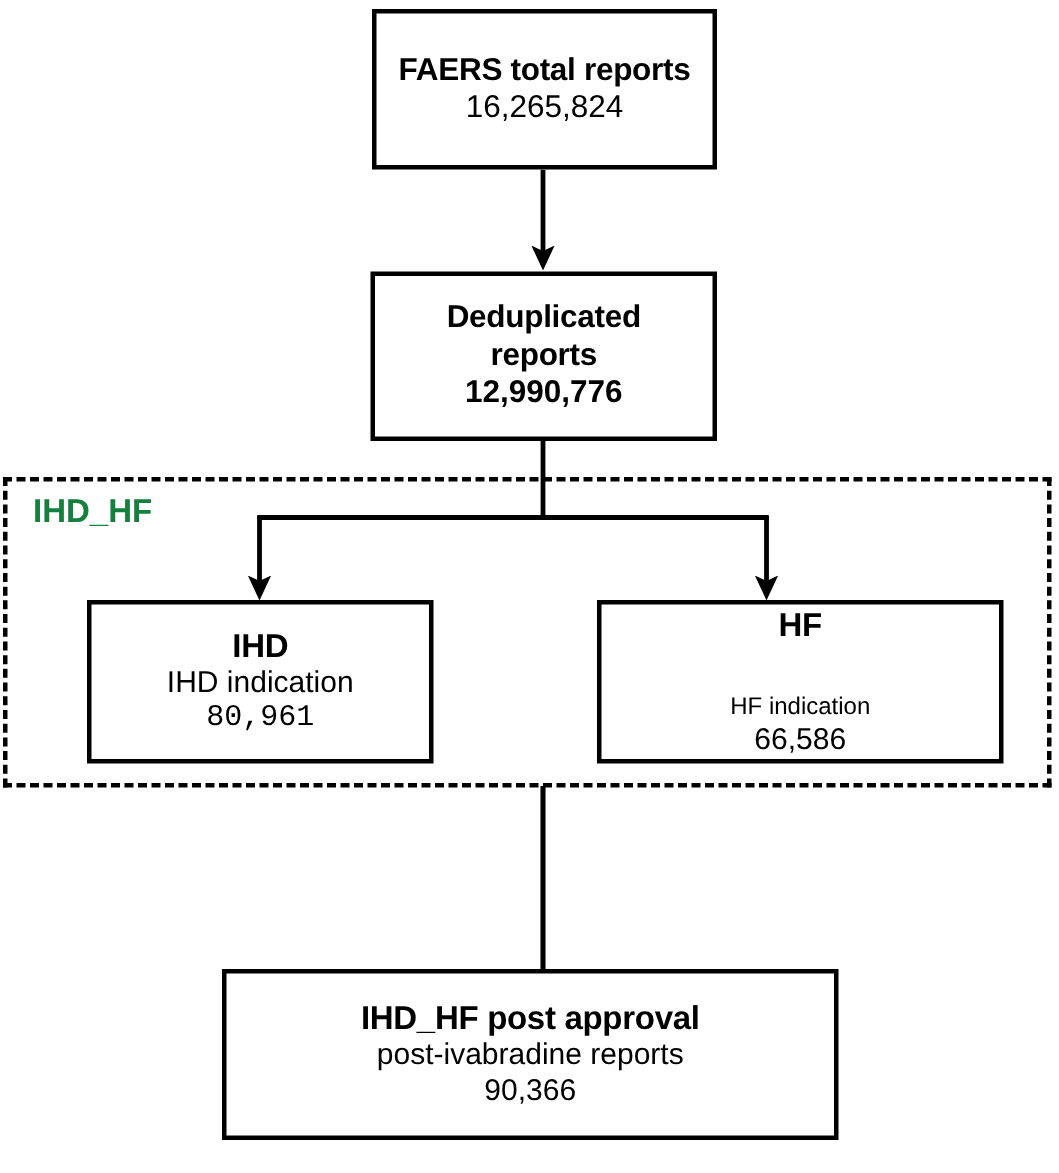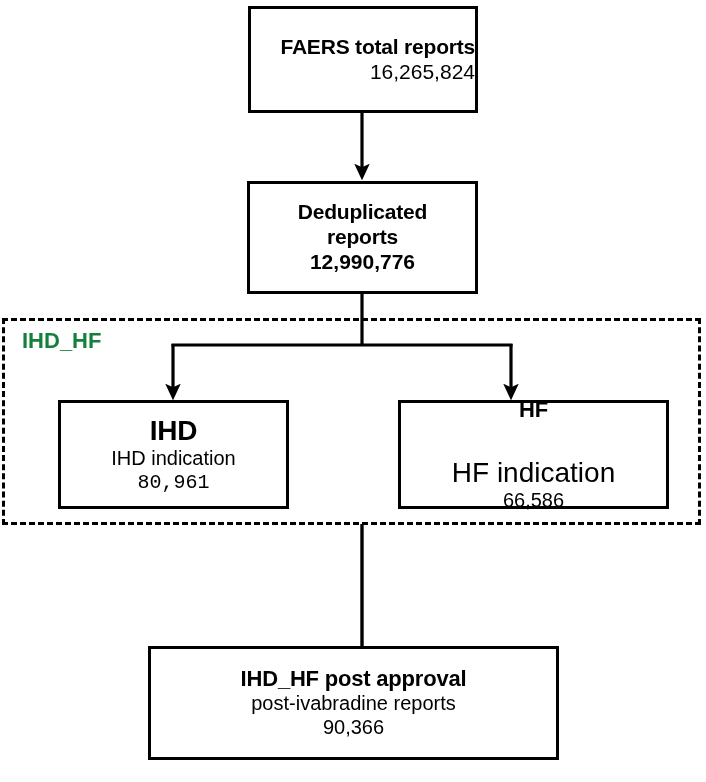--- a/index.html
+++ b/index.html
@@ -49,43 +49,43 @@
     font-weight: normal;
     line-height: 1.18;
   }
   .node .t3 {
     font-weight: normal;
     line-height: 1.18;
   }
 
   
   #node-total {
-    left: 248px; top: 6px; width: 230px; height: 107px; align-items: flex-end;
+    left: 248px; top: 6px; width: 230px; height: 107px;
   }
   #node-total .t1 { font-size: 21px; }
   #node-total .t2 { font-size: 21px; }
 
   #node-dedup {
     left: 247px; top: 181px; width: 231px; height: 113px; text-align: right;
   }
   #node-dedup .t1 { font-size: 21px; }
   #node-dedup .t2 { font-size: 21px; font-weight: bold; }
 
   #node-ihd {
     left: 58px; top: 400px; width: 231px; height: 109px;
   }
-  #node-ihd .t1 { font-size: 28px; }
+  #node-ihd .t1 { font-size: 22px; }
   #node-ihd .t2 { font-size: 20px; }
   #node-ihd .t3 { font-size: 20px; font-family: Liberation Mono, monospace; }
 
   #node-hf {
     left: 398px; top: 400px; width: 271px; height: 109px;
   }
   #node-hf .t1 { font-size: 22px; }
-  #node-hf .t2 { font-size: 28px; margin-top: 33px; }
+  #node-hf .t2 { font-size: 16px; margin-top: 33px; }
   #node-hf .t3 { font-size: 20px; }
 
   #node-post {
     left: 148px; top: 646px; width: 411px; height: 114px;
   }
   #node-post .t1 { font-size: 22px; }
   #node-post .t2 { font-size: 20px; }
   #node-post .t3 { font-size: 20px; }
 
   

